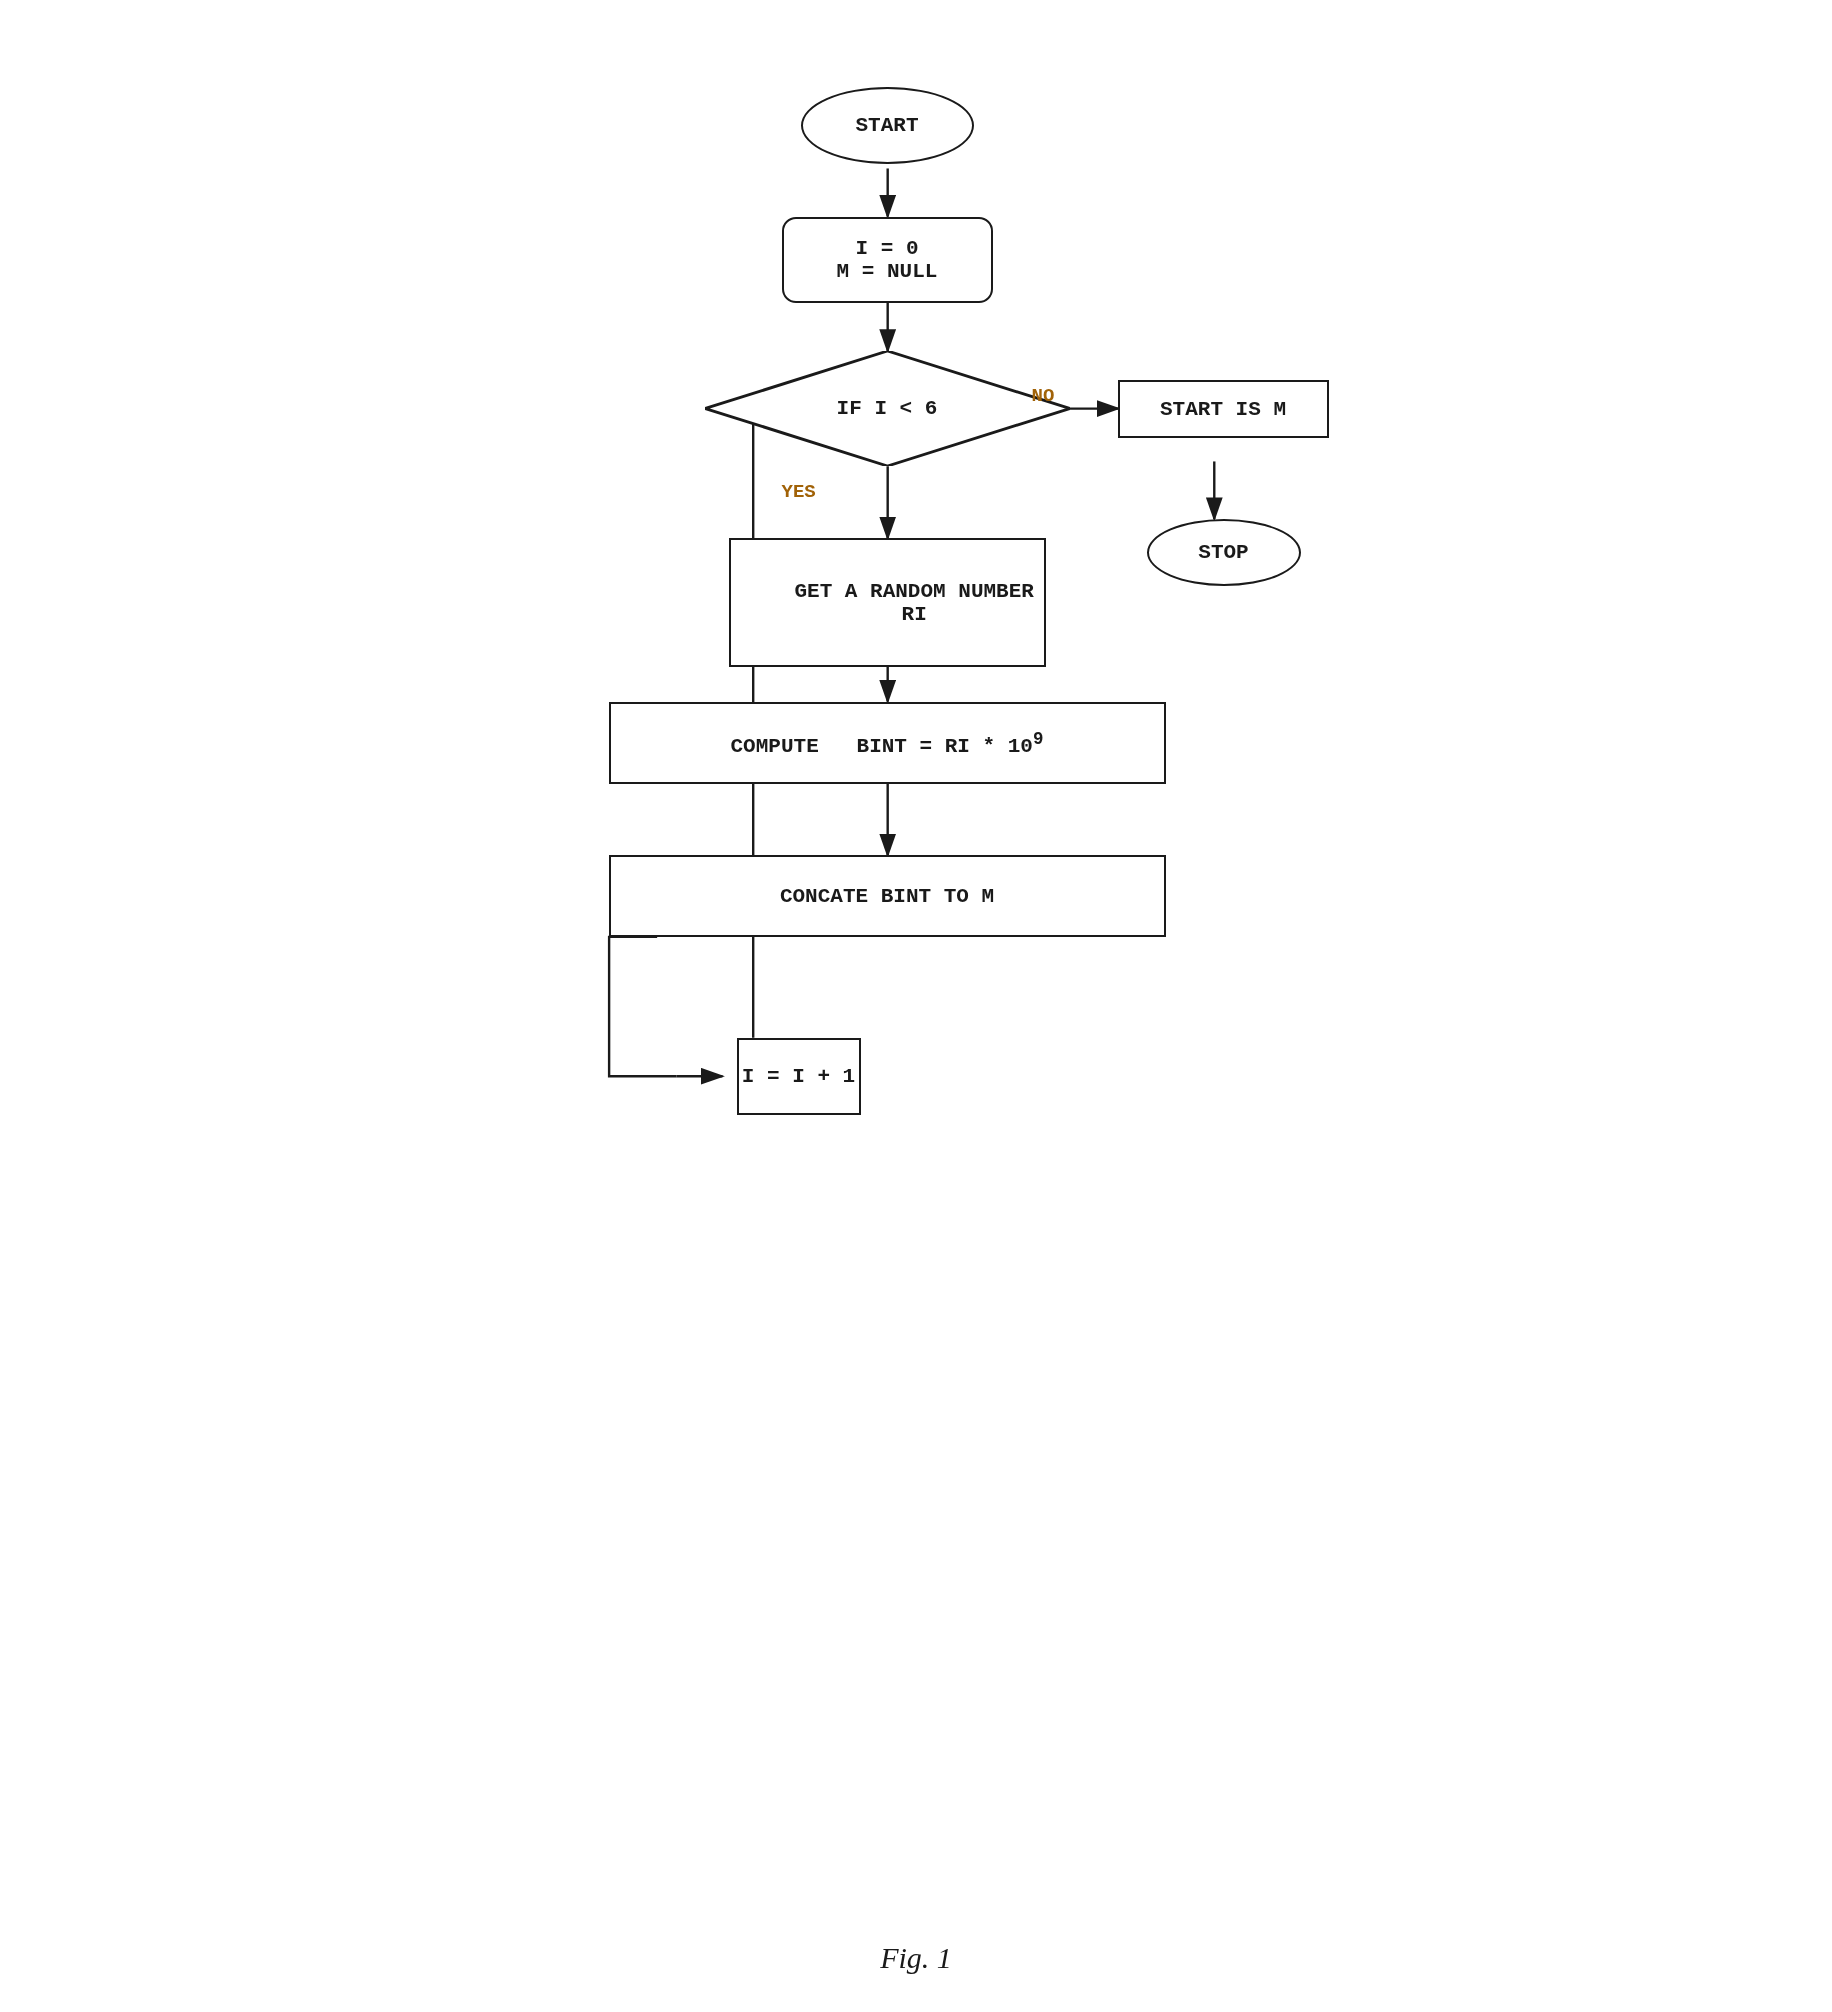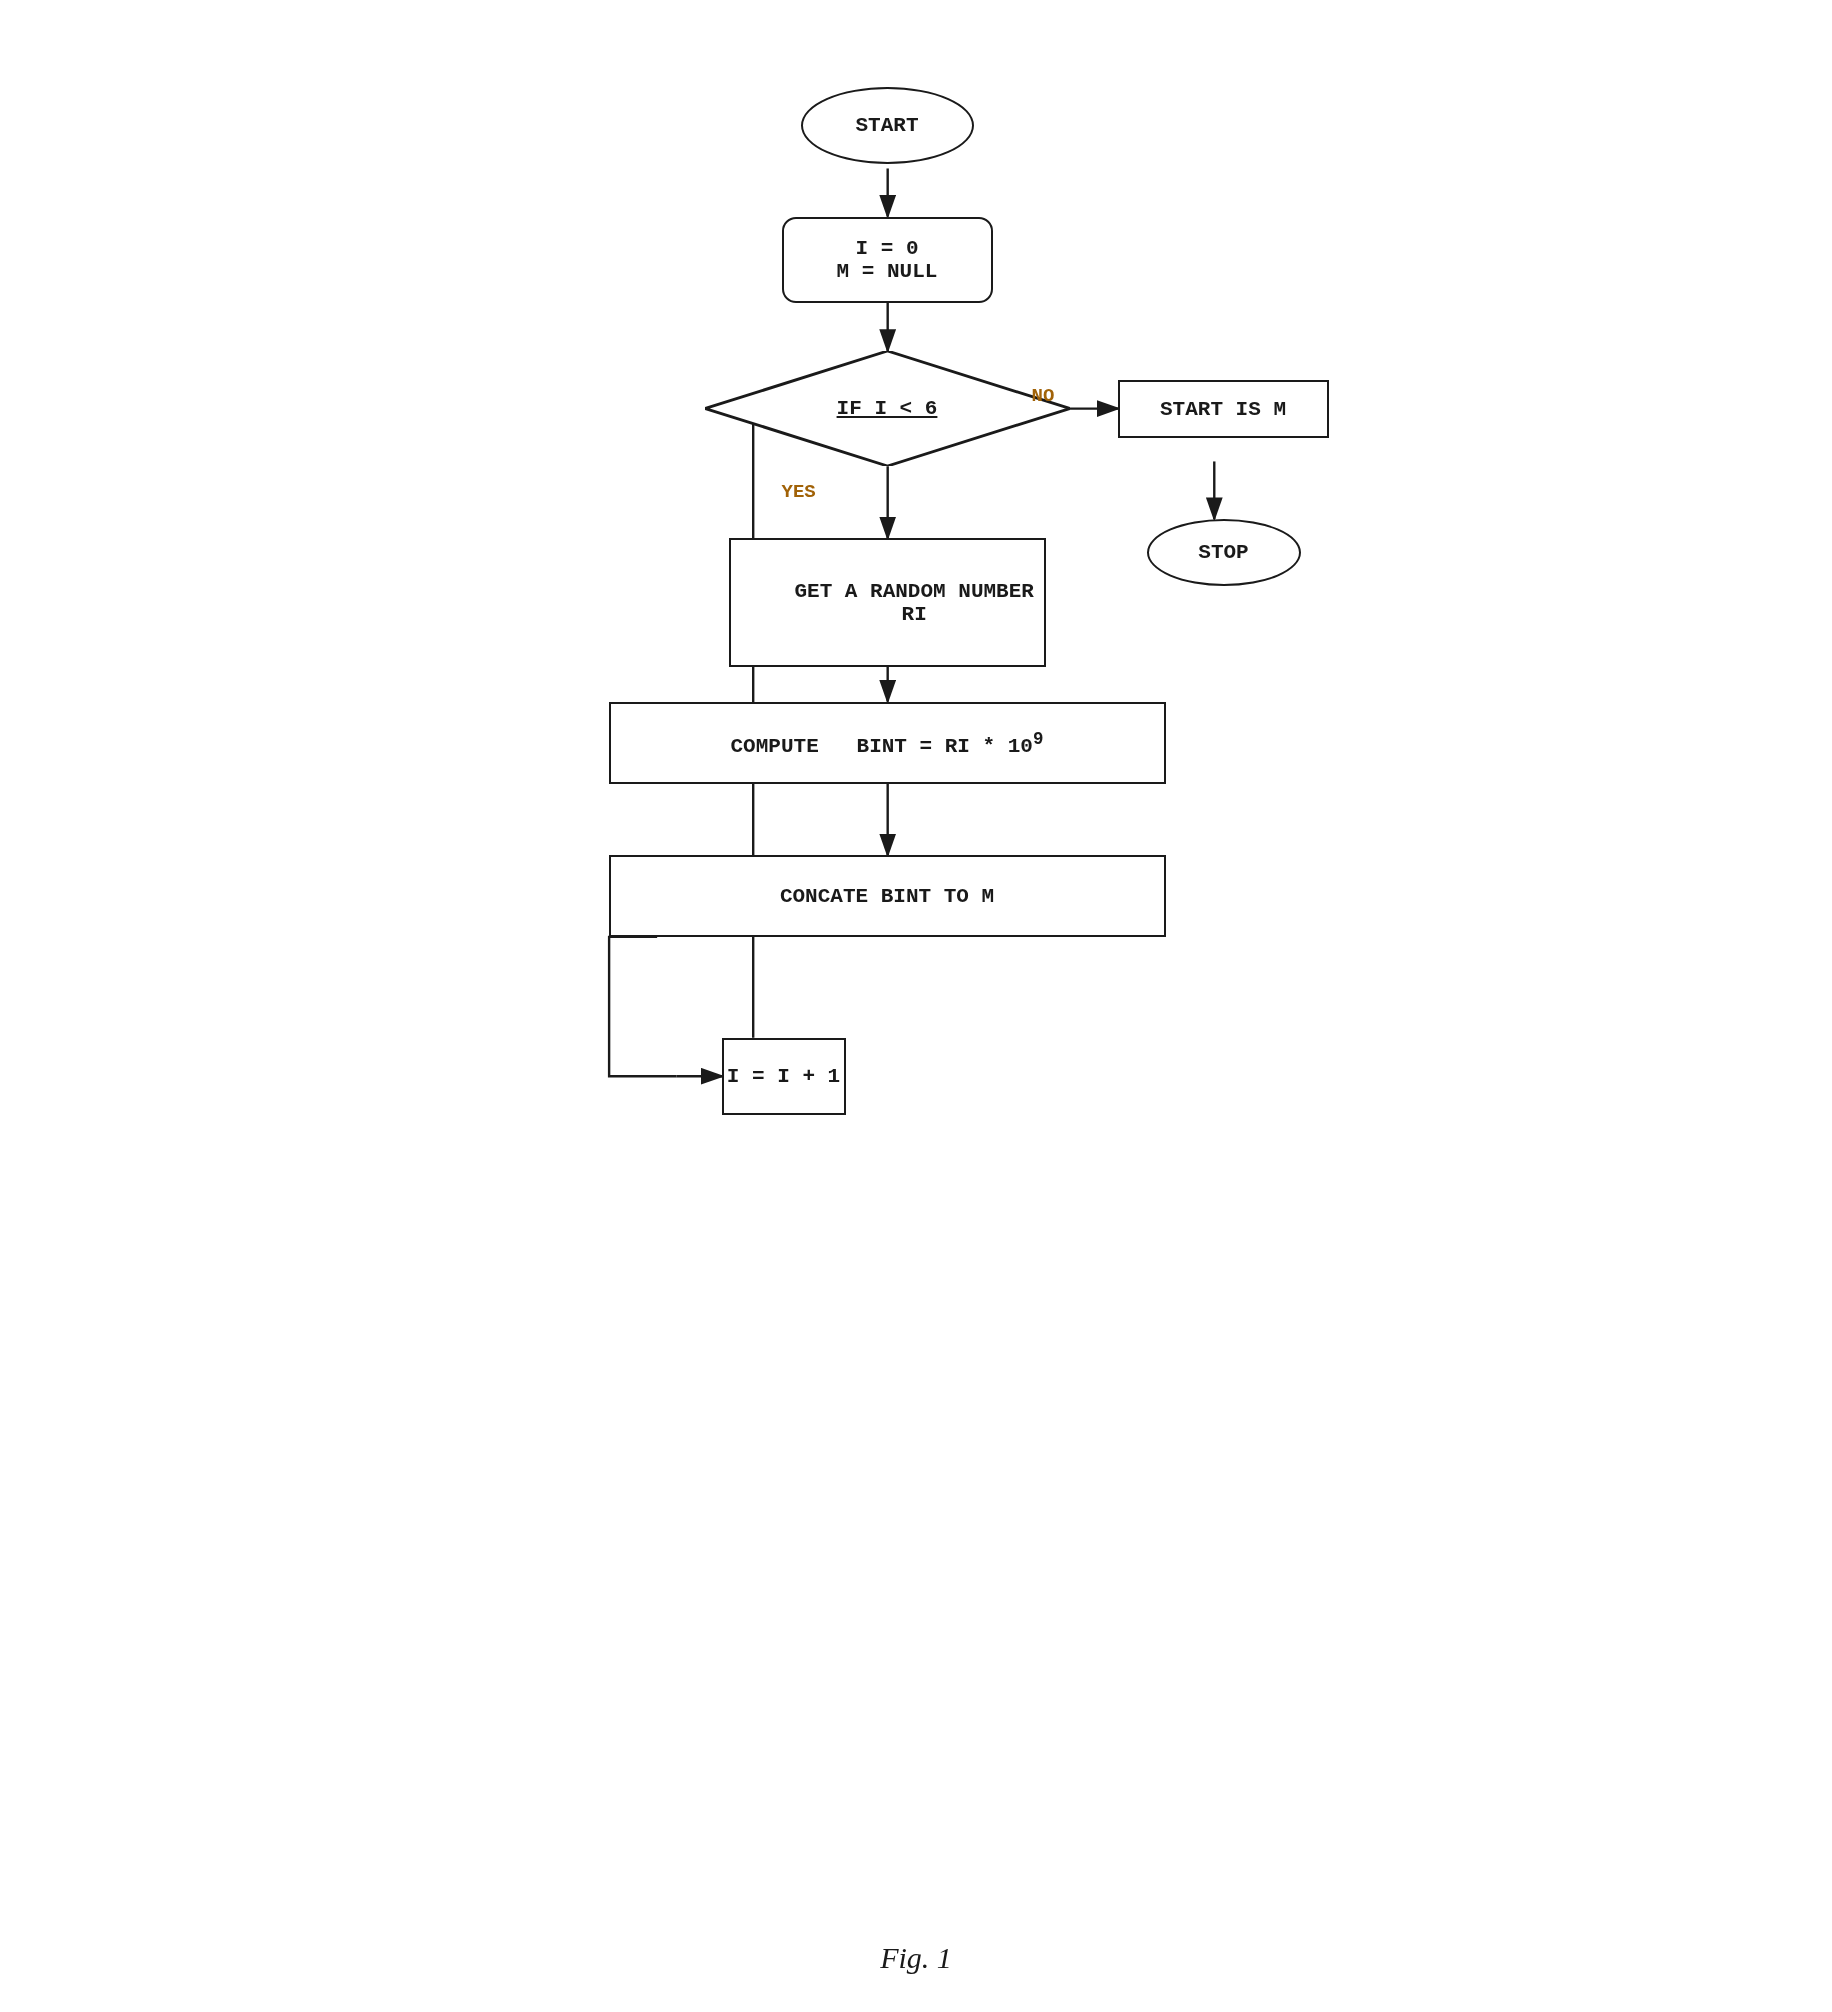--- a/index.html
+++ b/index.html
@@ -143,21 +143,21 @@
 
     <div class="shape rectangle" style="left:298px; top:159px; width:211px; height:86px; padding:7.7px;border-radius:14px;">
       <span style="white-space:pre;">I = 0
 M = NULL</span>
     </div>
 
     <div class="diamond-wrapper" style="left:221px; top:293px; width:365px; height:115px;">
       <svg class="diamond-svg" width="365" height="115" viewBox="0 0 380 120">
         <polygon points="190,0 380,60 190,120 0,60" fill="white" stroke="#1a1a1a" stroke-width="3"></polygon>
       </svg>
-      <div class="diamond-text" style="left:0;top:0;width:365px;height:115px;text-decoration:underline;">
+      <div class="diamond-text" style="left:0;top:0;width:365px;height:115px;">
         <span>IF I &lt; 6</span>
       </div>
     </div>
 
     <div class="label-text" style="left:548px; top:327px;">NO</div>
 
     <div class="label-text" style="left:298px; top:423px;">YES</div>
 
     <div class="shape rectangle" style="left:634px; top:322px; width:211px; height:58px;">
       <span>START IS M</span>
@@ -165,21 +165,21 @@
 
     <div class="shape ellipse" style="left:663px; top:461px; width:154px; height:67px;">
       <span>STOP</span>
     </div>
 
     <div class="shape rectangle" style="left:245px; top:480px; width:317px; height:129px; padding:9.6px;justify-content:flex-end;">
       <span style="white-space:pre;">GET A RANDOM NUMBER
 RI</span>
     </div>
 
-    <div class="shape rectangle" style="left:238px; top:980px; width:124px; height:77px;">
+    <div class="shape rectangle" style="left:253px; top:980px; width:124px; height:77px;">
       <span>I = I + 1</span>
     </div>
 
     <div class="shape rectangle" style="left:125px; top:644px; width:557px; height:82px;">
       <span>COMPUTE &nbsp; BINT = RI * 10<sup>9</sup></span>
     </div>
 
     <div class="shape rectangle" style="left:125px; top:797px; width:557px; height:82px;">
       <span>CONCATE BINT TO M</span>
     </div>

